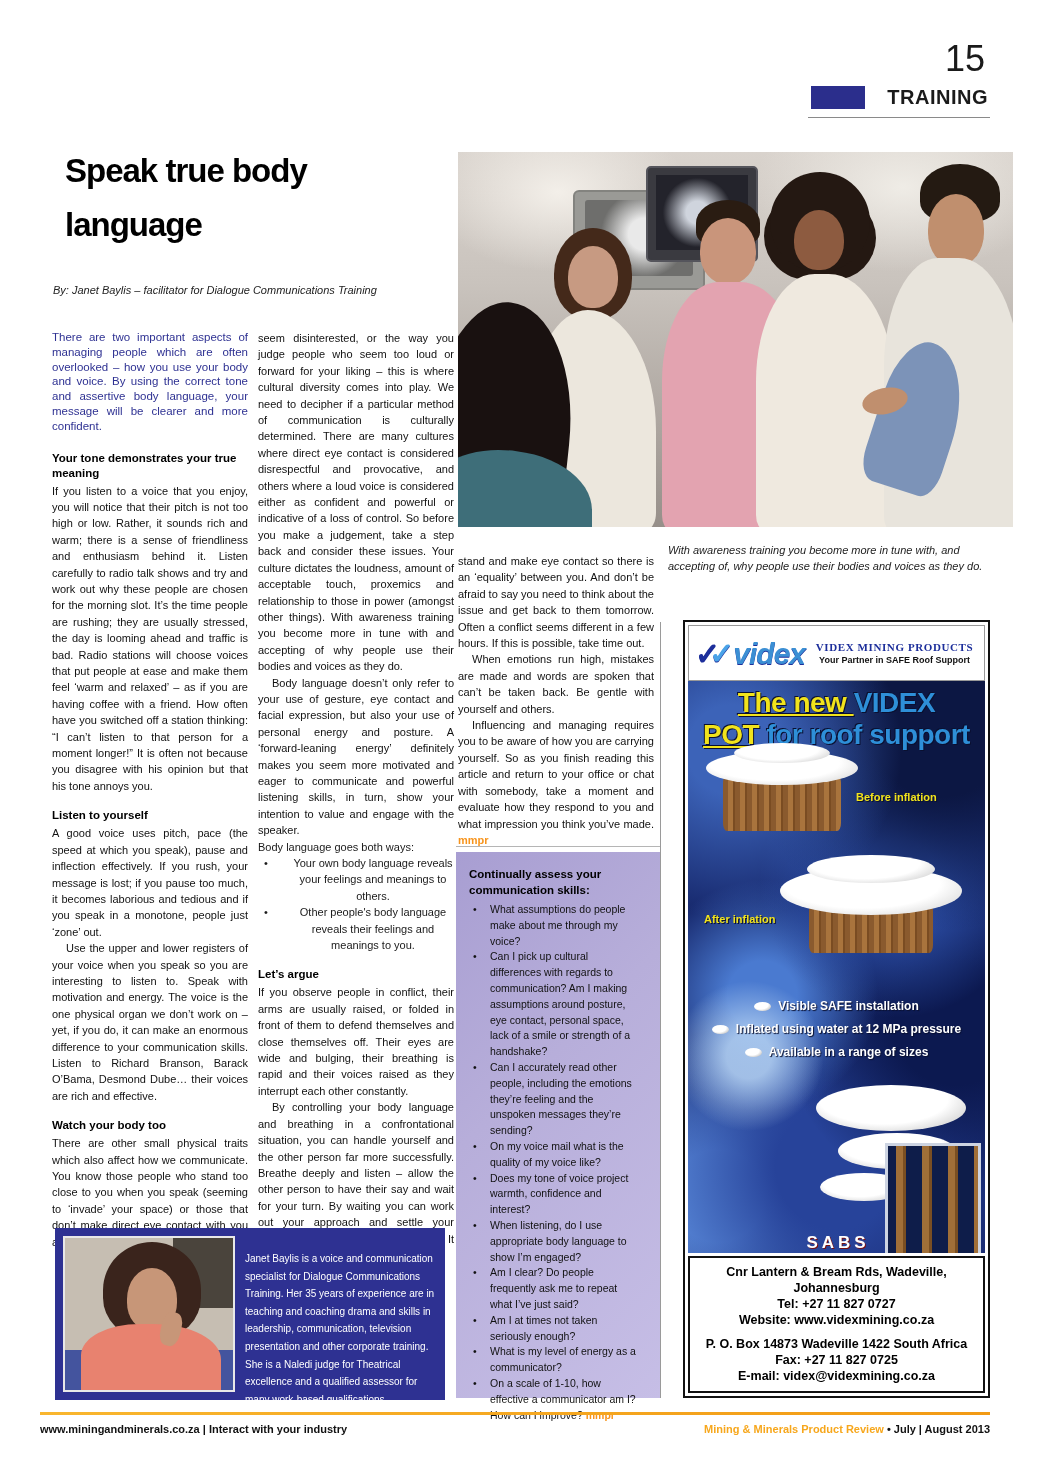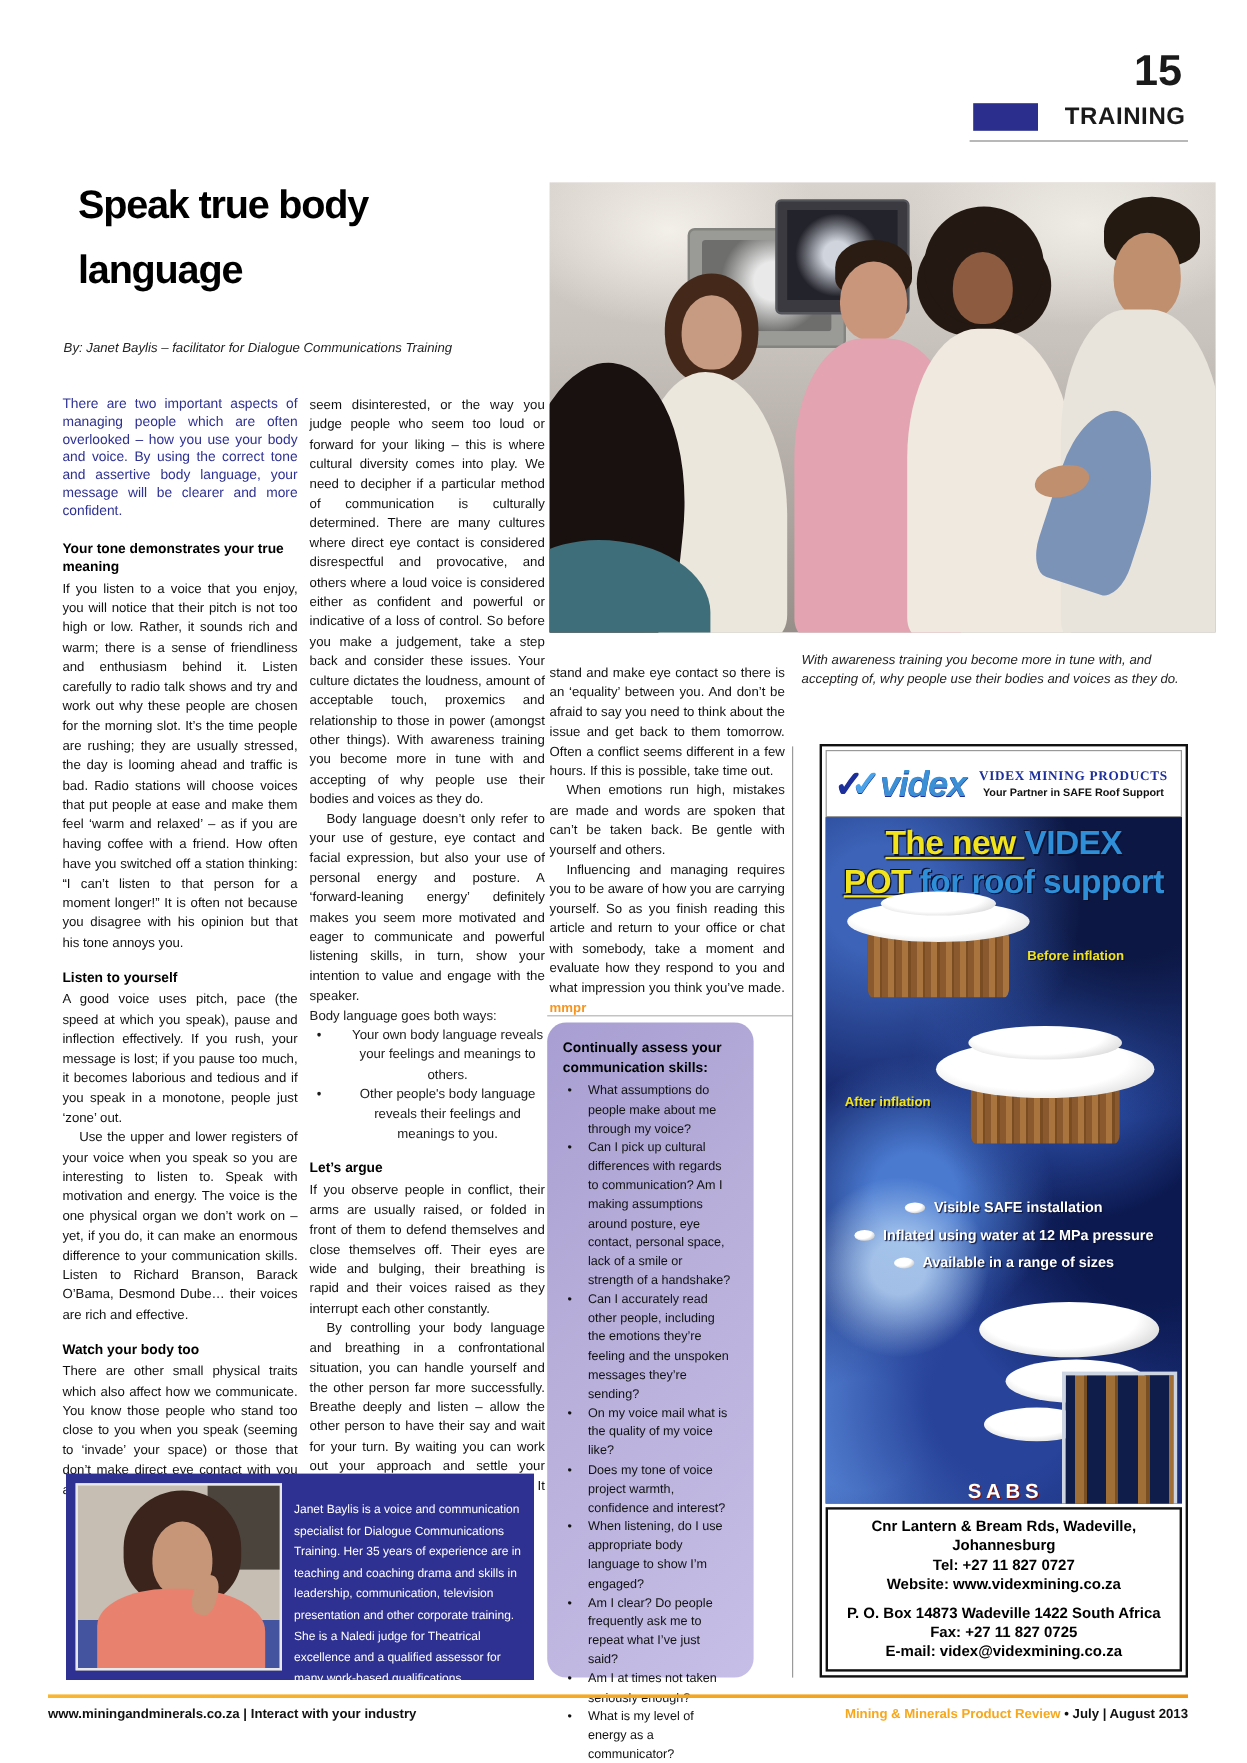--- a/index.html
+++ b/index.html
@@ -4,21 +4,21 @@
 <style>
   * { margin:0; padding:0; box-sizing:border-box; }
   html,body { background:#ffffff; }
   body {
     width:1039px; height:1469px; position:relative;
     font-family:"Liberation Sans", sans-serif; color:#1a1a1a;
     overflow:hidden;
   }
 
   
-  .page-number { position:absolute; top:38px; right:54px; font-size:36px; font-weight:bold; letter-spacing:0; }
+  .page-number { position:absolute; top:38px; right:54px; font-size:36px; font-weight:normal; letter-spacing:0; }
   .section-row { position:absolute; top:86px; right:51px; display:flex; align-items:center; gap:22px; }
   .section-block { width:54px; height:23px; background:#2b2e8c; }
   .section-label { font-size:20px; font-weight:bold; letter-spacing:0.5px; }
   .section-rule { position:absolute; top:117px; left:808px; width:182px; height:1px; background:#8a8a8a; }
 
   
   .article-title { position:absolute; left:65px; top:144px; font-size:33px; line-height:54px; font-weight:bold; letter-spacing:-1px; color:#000; }
   .byline { position:absolute; left:53px; top:284px; font-size:11px; font-style:italic; color:#222; }
 
   
@@ -65,22 +65,22 @@
   .body-p { font-size:11px; line-height:16.4px; color:#111; }
   .indent { text-indent:14px; }
   .lead-line { font-size:11px; line-height:16.4px; }
   ul.dash { list-style:none; margin:0 0 2px 0; }
   ul.dash li { position:relative; padding-left:34px; font-size:11px; line-height:16.4px; text-align:center; }
   ul.dash li::before { content:"•"; position:absolute; left:6px; top:0; }
   .tag { color:#f7941d; font-weight:bold; }
 
   
   .pre-rule { position:absolute; left:456px; top:846px; width:204px; height:1px; background:#b5b5b5; }
-  .checklist { position:absolute; left:456px; top:852px; width:172px; height:546px; padding:14px 19px 10px 13px;
-    background:linear-gradient(135deg,#a89ed2 0%,#b7aeda 40%,#c6bee6 100%);border-radius:16px; }
+  .checklist { position:absolute; left:456px; top:852px; width:204px; height:546px; padding:14px 19px 10px 13px;
+    background:linear-gradient(135deg,#a89ed2 0%,#b7aeda 40%,#c6bee6 100%); }
   .checklist-title { font-weight:bold; font-size:11.5px; line-height:16px; color:#000; margin-bottom:4px; }
   .checklist ul { list-style:none; }
   .checklist li { position:relative; padding-left:21px; font-size:10.5px; line-height:15.8px; color:#111; }
   .checklist li::before { content:"•"; position:absolute; left:4px; top:0; }
   .divider-v { position:absolute; left:660px; top:622px; width:1px; height:776px; background:#9a9a9a; }
 
   
   .bio { position:absolute; left:55px; top:1228px; width:390px; height:172px; background:#2e3192; }
   .bio-photo { position:absolute; left:8px; top:8px; width:172px; height:156px; background:#c6beb2; border:2px solid #e8e8e8; overflow:hidden; }
   .bio-photo .door { position:absolute; left:108px; top:0; width:70px; height:70px; background:#4a443c; }

